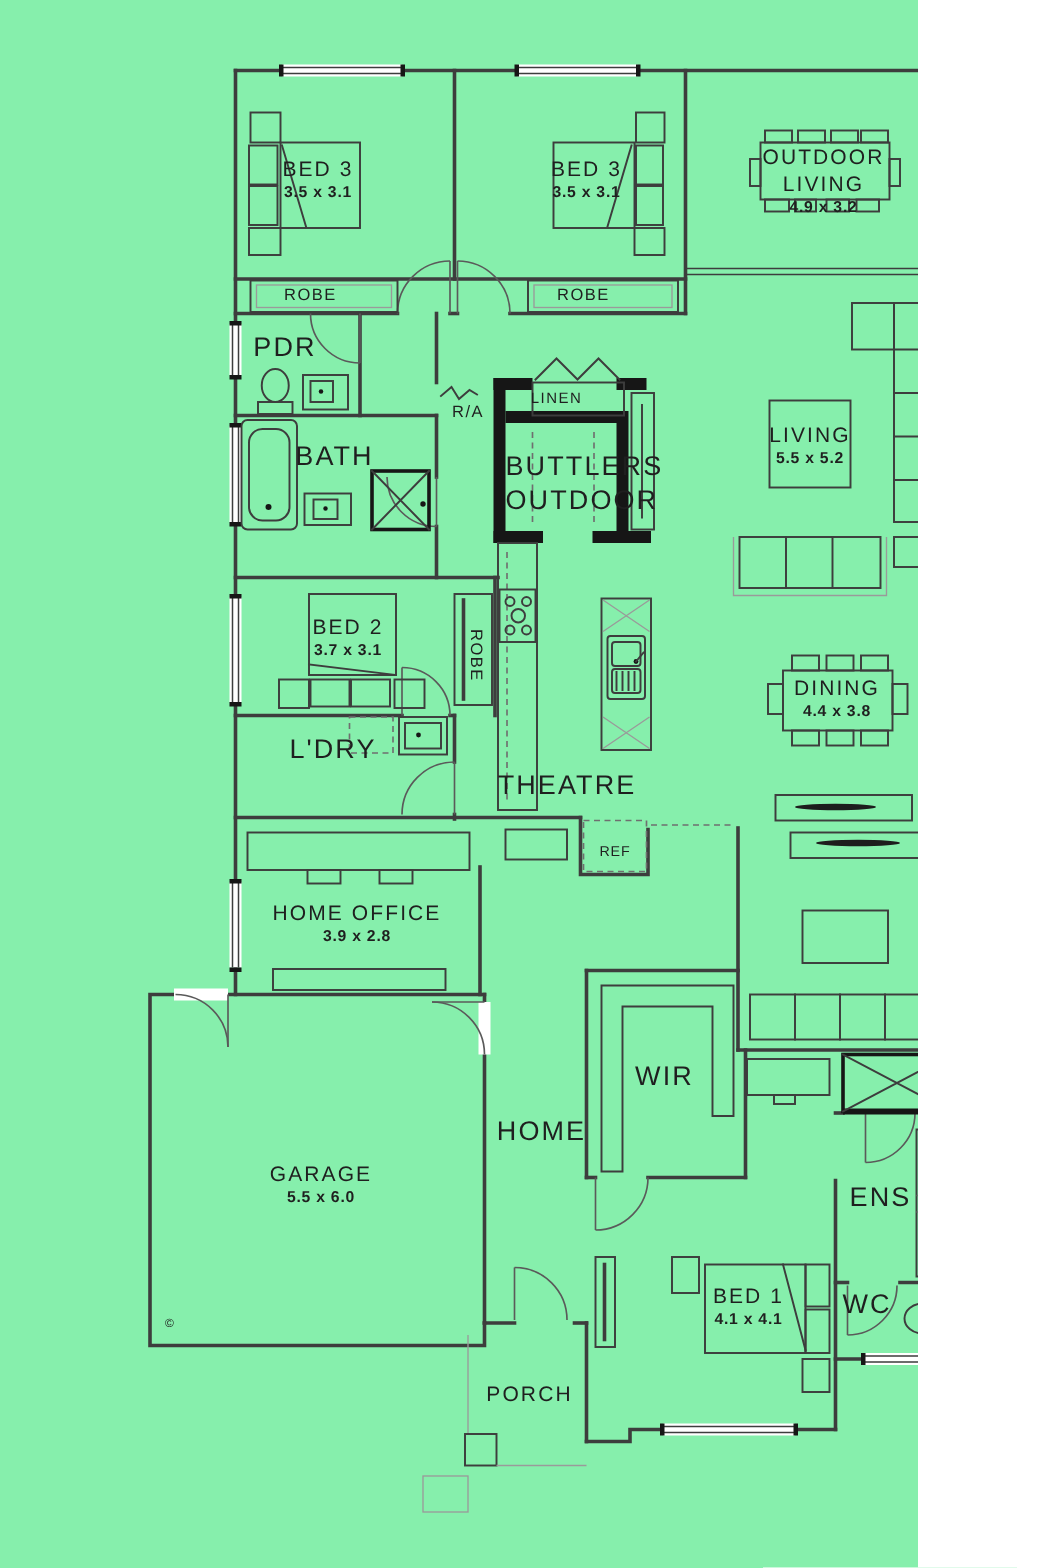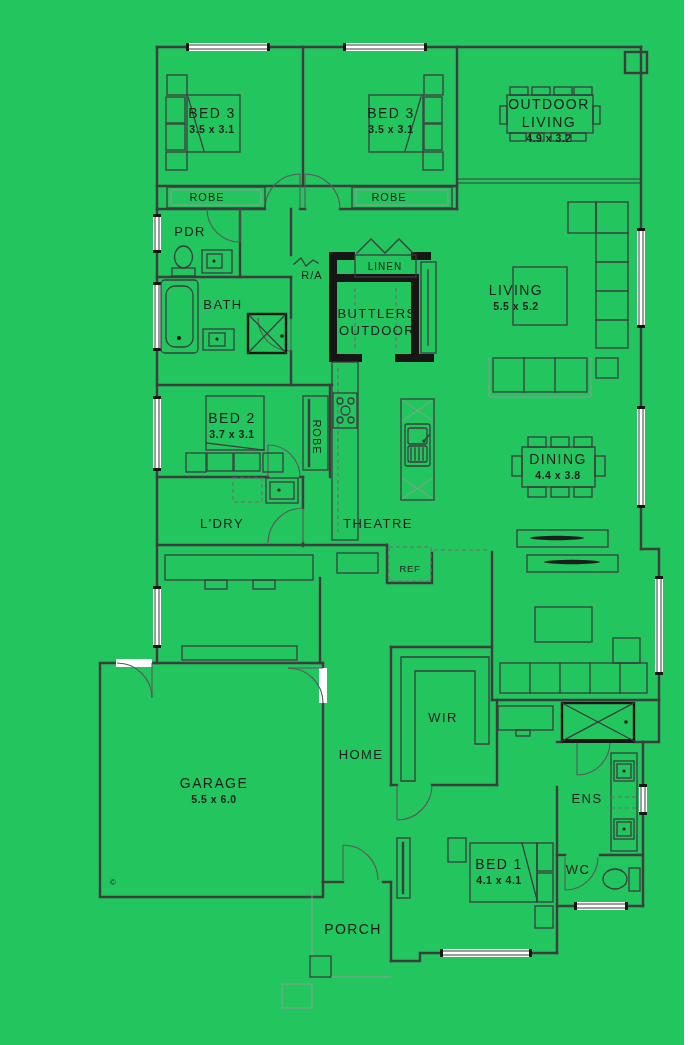--- a/index.html
+++ b/index.html
@@ -1,33 +1,33 @@
 <!DOCTYPE html>
 <html><head>
 <meta charset="utf-8">
 <style>
   html,body{margin:0;padding:0;background:#fff;}
-  #canvas{position:relative;width:684px;height:1045px;background:#22c55e;overflow:hidden;
+  #canvas{position:relative;width:612px;height:1045px;background:#86efac;overflow:hidden;
           font-family:"Liberation Sans",sans-serif;text-decoration:underline;}
   svg{position:absolute;left:0;top:0;}
   .w  {stroke:#3d3d3d;stroke-width:2.4;fill:none;stroke-linecap:square;}
   .w2 {stroke:#3d3d3d;stroke-width:1.3;fill:none;stroke-linecap:square;}
   .w3 {stroke:#161616;stroke-width:2.4;fill:none;}
   .lt {stroke:#9a9a9a;stroke-width:0.9;fill:none;}
   .dash{stroke:#6f6f6f;stroke-width:1.1;fill:none;stroke-dasharray:4 3;}
   .dr {stroke:#5a5a5a;stroke-width:1.1;fill:none;}
   .blk{fill:#161616;stroke:none;}
   .wht{fill:#ffffff;stroke:none;}
   .win{stroke:#3d3d3d;stroke-width:1;fill:none;}
   .lens{fill:#1d1d1d;stroke:none;}
   .lbl{position:absolute;transform:translate(-50%,-50%);text-align:center;color:#1f1f1f;
        font-size:14px;letter-spacing:1.4px;line-height:1.3;white-space:nowrap;}
   .lbl .dims{font-size:10.5px;font-weight:700;letter-spacing:0.5px;margin-top:1px;}
   .wrap{white-space:normal;}
-  .md{font-size:13px;}
+  .md{font-size:18px;}
   .sm{font-size:11px;letter-spacing:1px;}
   .xs{font-size:9.5px;letter-spacing:0.6px;}
   .vert{transform:translate(-50%,-50%) rotate(90deg);}
 </style>
 </head>
 <body>
 
 <div id="canvas">
 <svg width="700" height="1045" viewBox="0 0 700 1045">
 
@@ -427,40 +427,44 @@
   </div>
   <div class="lbl" style="left:549px;top:121px">
     <div class="wrap" style="width:86px">OUTDOOR LIVING</div>
     <div class="dims">4.9 x 3.2</div>
   </div>
   <div class="lbl sm" style="left:207px;top:197px">ROBE</div>
   <div class="lbl sm" style="left:389px;top:197px">ROBE</div>
   <div class="lbl md" style="left:190px;top:232px">PDR</div>
   <div class="lbl md" style="left:223px;top:305px">BATH</div>
   <div class="lbl sm" style="left:312px;top:275px">R/A</div>
-  <div class="lbl" style="left:385px;top:266px;font-size:10px;letter-spacing:1px">LINEN</div>
+  <div class="lbl" style="left:371px;top:266px;font-size:10px;letter-spacing:1px">LINEN</div>
   <div class="lbl md" style="left:377px;top:323px">
     <div class="wrap" style="width:80px">BUTTLERS OUTDOOR</div>
   </div>
-  <div class="lbl" style="left:516px;top:297px">
+  <div class="lbl" style="left:540px;top:297px">
     <div>LIVING</div>
     <div class="dims">5.5 x 5.2</div>
   </div>
   <div class="lbl" style="left:232px;top:425px">
     <div>BED 2</div>
     <div class="dims">3.7 x 3.1</div>
   </div>
   <div class="lbl sm vert" style="left:317px;top:437px">ROBE</div>
   <div class="lbl" style="left:558px;top:466px">
     <div>DINING</div>
     <div class="dims">4.4 x 3.8</div>
   </div>
-  <div class="lbl md" style="left:222px;top:524px">L'DRY</div>
+  <div class="lbl md" style="left:222px;top:500px">L'DRY</div>
   <div class="lbl md" style="left:378px;top:524px">THEATRE</div>
   <div class="lbl xs" style="left:410px;top:569px">REF</div>
+  <div class="lbl" style="left:238px;top:616px">
+    <div>HOME OFFICE</div>
+    <div class="dims">3.9 x 2.8</div>
+  </div>
   <div class="lbl" style="left:214px;top:790px">
     <div>GARAGE</div>
     <div class="dims">5.5 x 6.0</div>
   </div>
   <div class="lbl md" style="left:361px;top:755px">HOME</div>
   <div class="lbl md" style="left:443px;top:718px">WIR</div>
   <div class="lbl md" style="left:587px;top:799px">ENS</div>
   <div class="lbl" style="left:499px;top:871px">
     <div>BED 1</div>
     <div class="dims">4.1 x 4.1</div>

